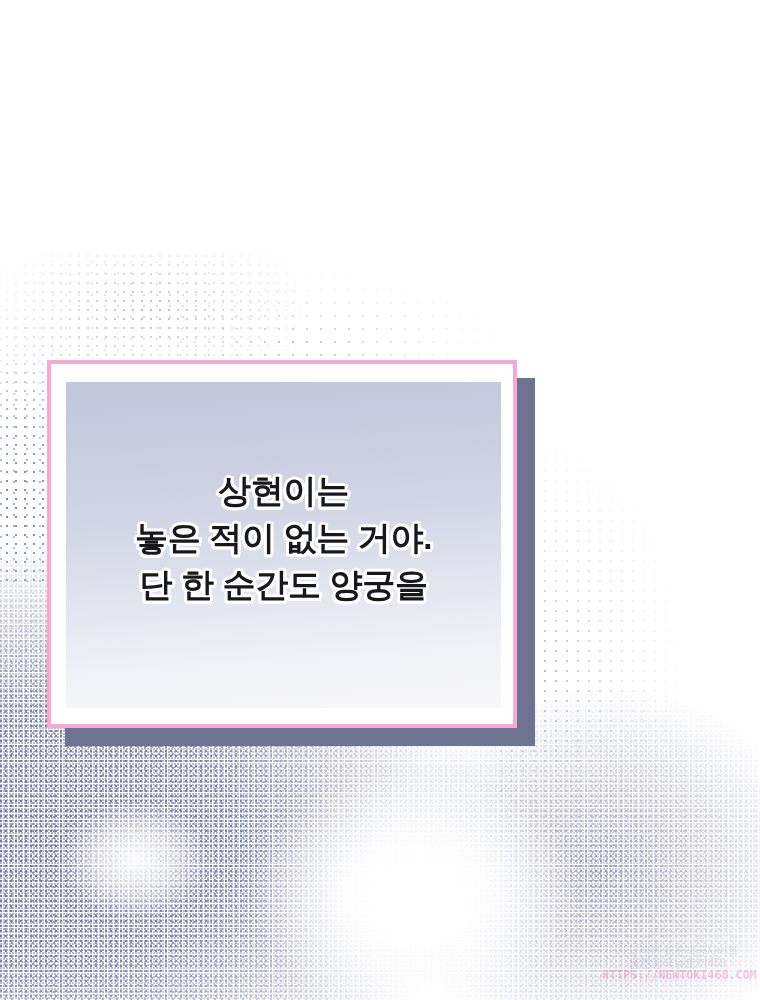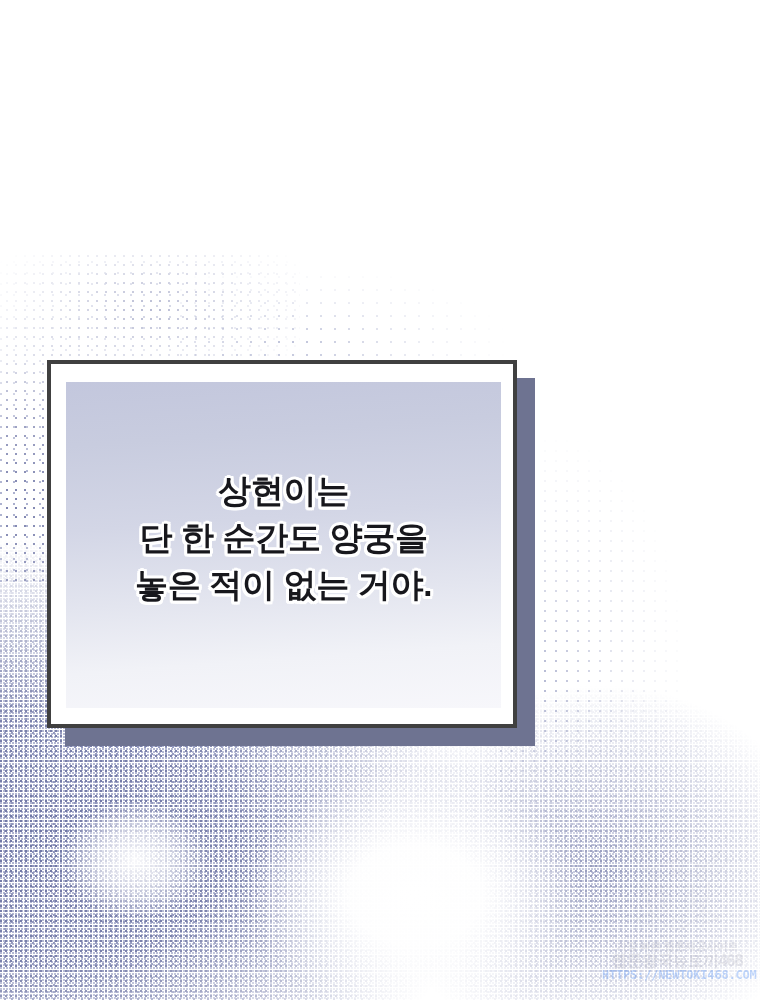--- a/index.html
+++ b/index.html
@@ -116,21 +116,21 @@
     height: 368px;
     background: #6e7391;
   }
   #panel-frame {
     position: absolute;
     left: 47px;
     top: 360px;
     width: 470px;
     height: 368px;
     box-sizing: border-box;
-    border: 4px solid #404040;
+    border: 4px solid #f9a8d4;
     background: #ffffff;
   }
   #panel-inner {
     position: absolute;
     left: 15px;
     top: 18px;
     right: 12px;
     bottom: 16px;
     background: linear-gradient(176deg,
       #c3c7dd 0%,
@@ -184,22 +184,22 @@
   }
   .wm-line {
     display: block;
     font-family: "Liberation Sans", sans-serif;
     font-weight: 700;
     color: #b9b9c6;
     line-height: 1.05;
     white-space: nowrap;
   }
   #wm-tagline { font-size: 11px; letter-spacing: -.4px; text-align: center; }
-  #wm-brand   { font-size: 16px; letter-spacing: -.7px; color: #b4b4c2; }
-  #wm-url     { font-size: 12px; letter-spacing: -.2px; color: #3b82f6;
+  #wm-brand   { font-size: 12px; letter-spacing: -.7px; color: #b4b4c2; }
+  #wm-url     { font-size: 12px; letter-spacing: -.2px; color: #ec4899;
                 font-family: "DejaVu Sans Mono", monospace; }
 </style>
 </head>
 <body>
 
 <div id="stage">
 
   <div class="noise-layer" id="noise-main"></div>
   <div class="noise-layer" id="noise-left"></div>
   <div class="noise-layer" id="noise-right"></div>
@@ -207,22 +207,22 @@
   <div class="noise-layer" id="noise-void"></div>
   <div class="noise-layer" id="noise-void2"></div>
 
   <div id="panel-shadow"></div>
 
   <div id="panel-frame">
     <div id="panel-inner">
 
       <div id="panel-text">
         <span class="tline">상현이는</span>
+        <span class="tline">놓은 적이 없는 거야.</span>
         <span class="tline">단 한 순간도 양궁을</span>
-        <span class="tline">놓은 적이 없는 거야.</span>
       </div>
 
     </div>
   </div>
 
   <div id="watermark">
     <svg id="watermark-figure" viewBox="0 0 120 105">
       <g fill="none" stroke="#c9c9d4" stroke-width="1.4" stroke-linejoin="round" stroke-linecap="round">
 
         <path d="M30 38 L14 20 L20 8 L34 18 Z"></path>

